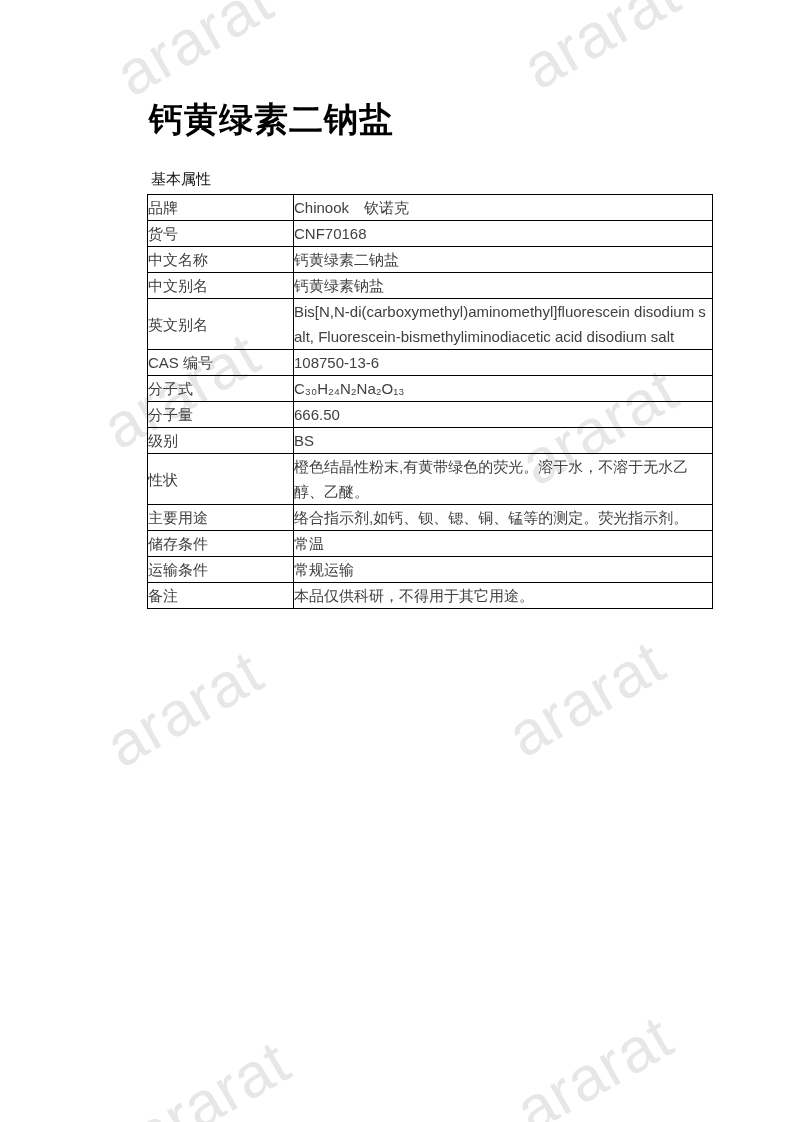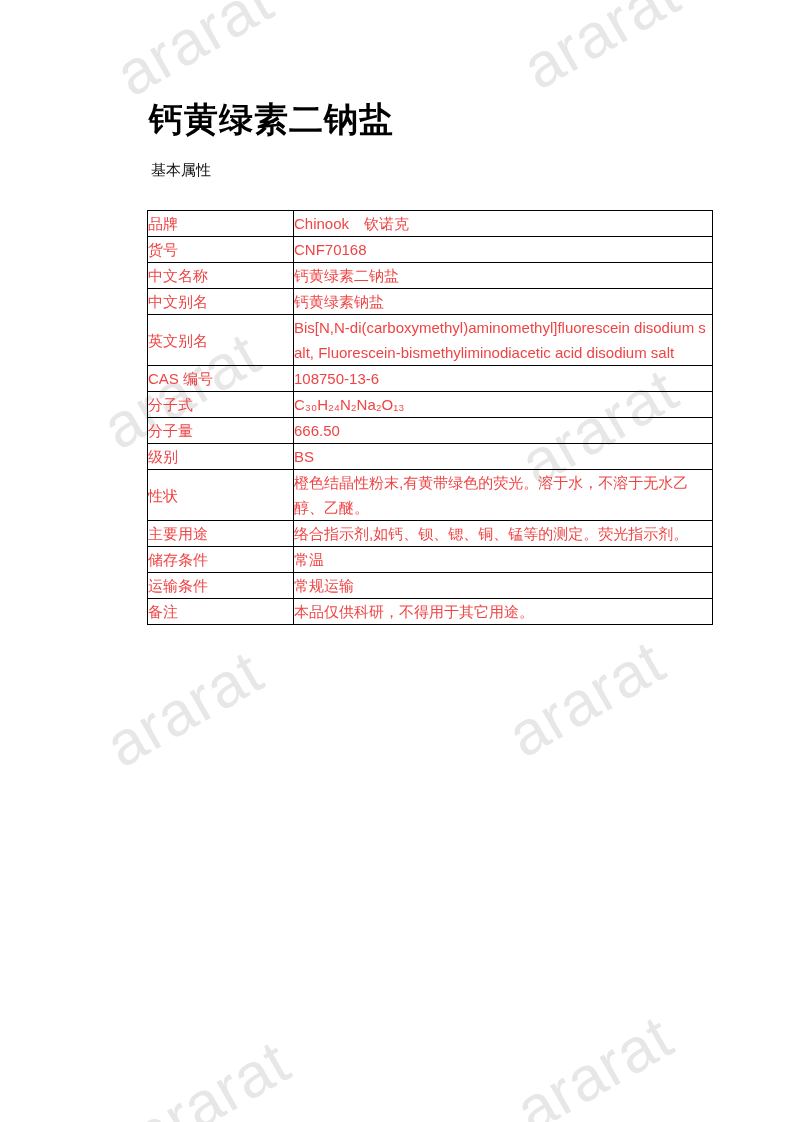--- a/index.html
+++ b/index.html
@@ -43,36 +43,36 @@
     top: 98px;
     font-size: 34px;
     line-height: 1.25;
     font-weight: 700;
     color: #000000;
     letter-spacing: 1px;
   }
   .section-heading {
     position: absolute;
     left: 119px;
-    top: 159px;
+    top: 168px;
     font-size: 15px;
     line-height: 1.4;
     font-weight: 400;
     color: #111111;
   }
   table.props {
     position: absolute;
     left: 115px;
-    top: 210px;
+    top: 194px;
     width: 566px;
     border-collapse: collapse;
     table-layout: fixed;
     font-size: 15px;
     line-height: 25px;
-    color: #ef4444;
+    color: #404040;
   }
   table.props td {
     border: 1px solid #000000;
     vertical-align: middle;
     padding: 0;
   }
   td.label-cell {
     width: 145px;
     padding: 0 4px 0 8px;
   }

